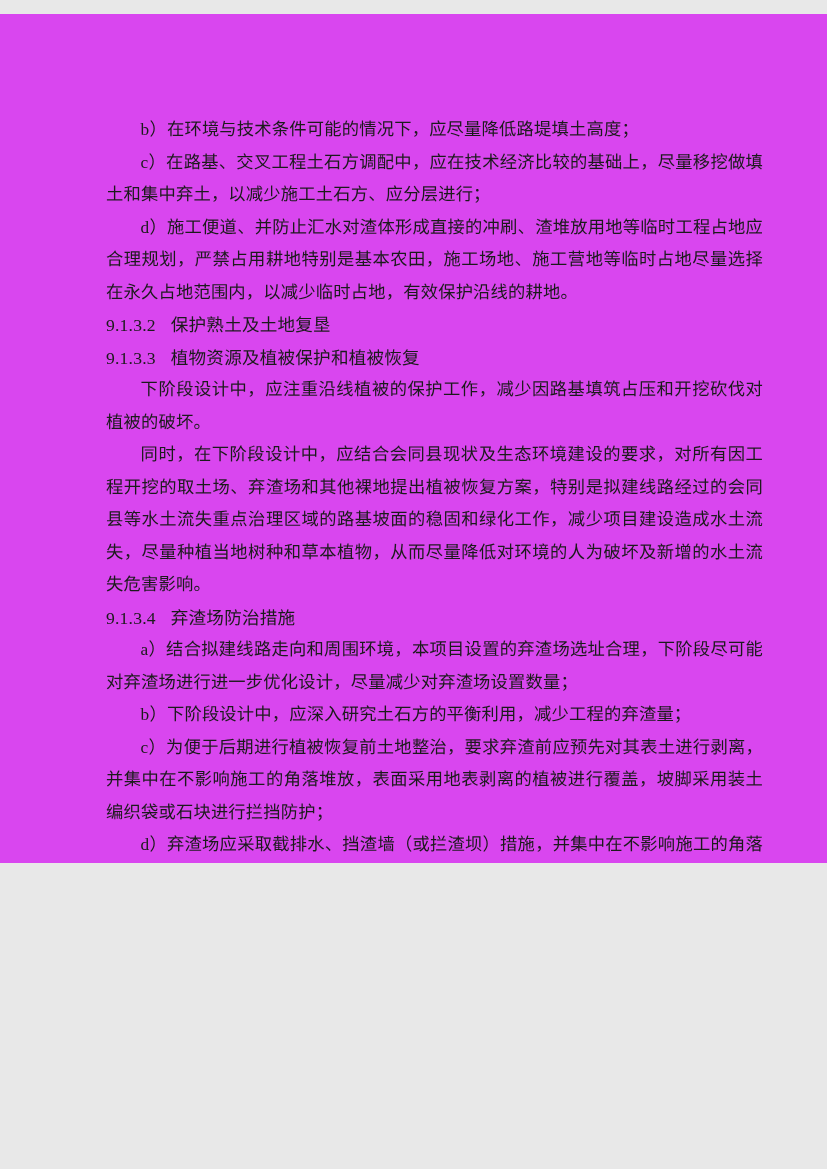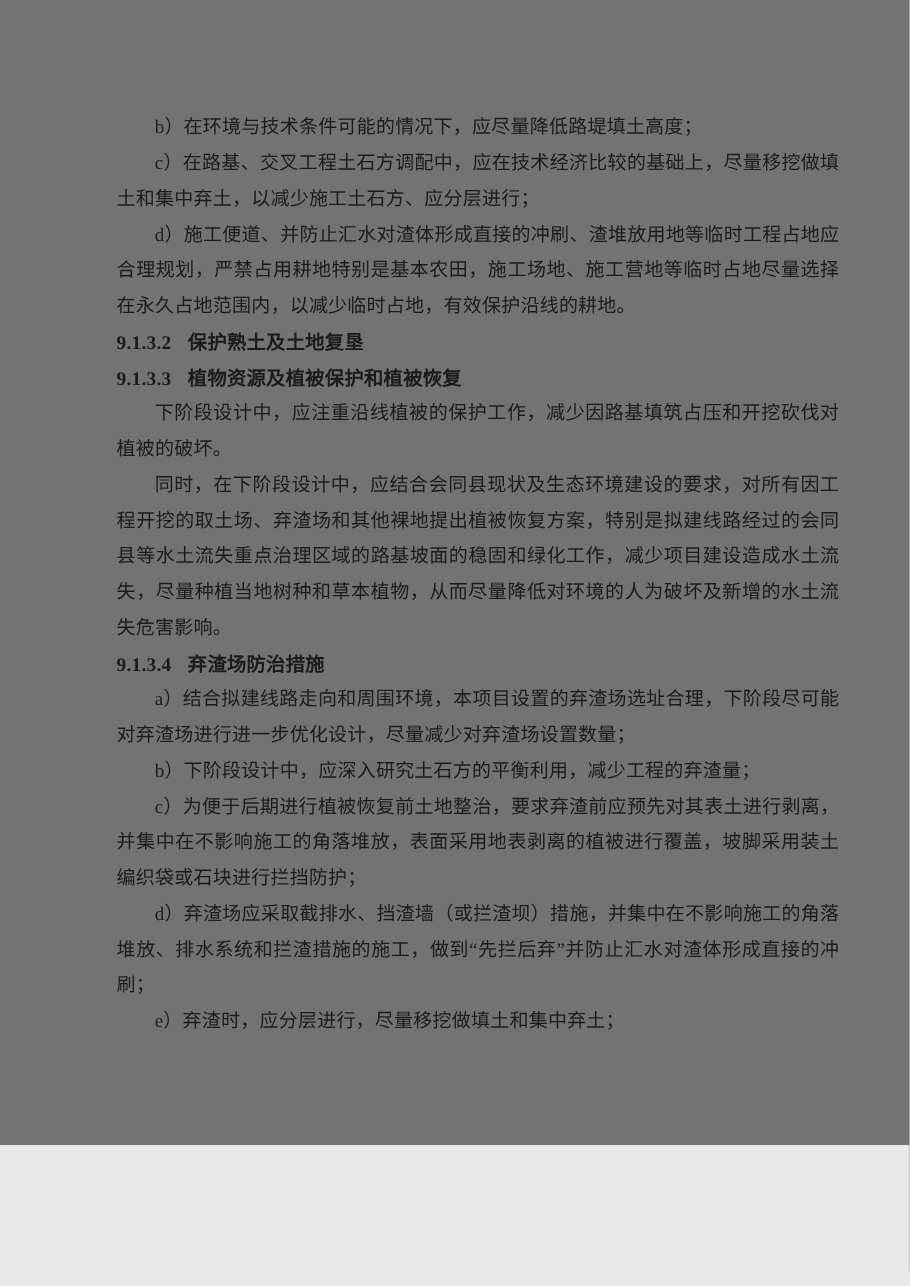--- a/index.html
+++ b/index.html
@@ -1,21 +1,21 @@
 <!DOCTYPE html>
 <html lang="zh-CN"><head>
 <meta charset="utf-8">
 <style>
   html, body { margin: 0; padding: 0; background: #e8e8e8; }
   .page {
     position: relative;
     width: 827px;
-    height: 1041px;
-    margin: 0 auto;
-    background: #737373;
+    height: 849px;
+    margin: 14px auto;
+    background: #d946ef;
     overflow: hidden;
     font-family: "Liberation Serif", "DejaVu Serif", serif;
     color: #1b1b1b;
   }
   .content {
     position: absolute;
     left: 106px;
     top: 100px;
     width: 657px;
     font-size: 17.3px;
@@ -25,21 +25,21 @@
     text-align-last: left;
     letter-spacing: 0.2px;
   }
   .para {
     margin: 0;
     text-indent: 2em;
   }
   .heading {
     margin: 0;
     text-indent: 0;
-    font-weight: bold;
+    font-weight: normal;
     font-size: 17.6px;
   }
   .heading .hnum { margin-right: 0.85em; }
   .page-number {
     position: absolute;
     top: 1093px;
     left: 0;
     width: 100%;
     text-align: center;
     font-size: 16px;

